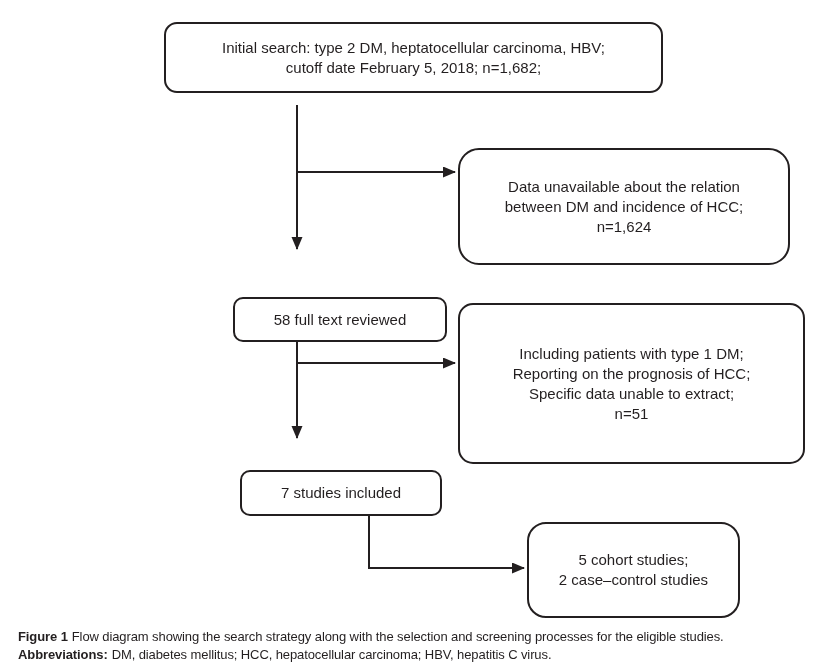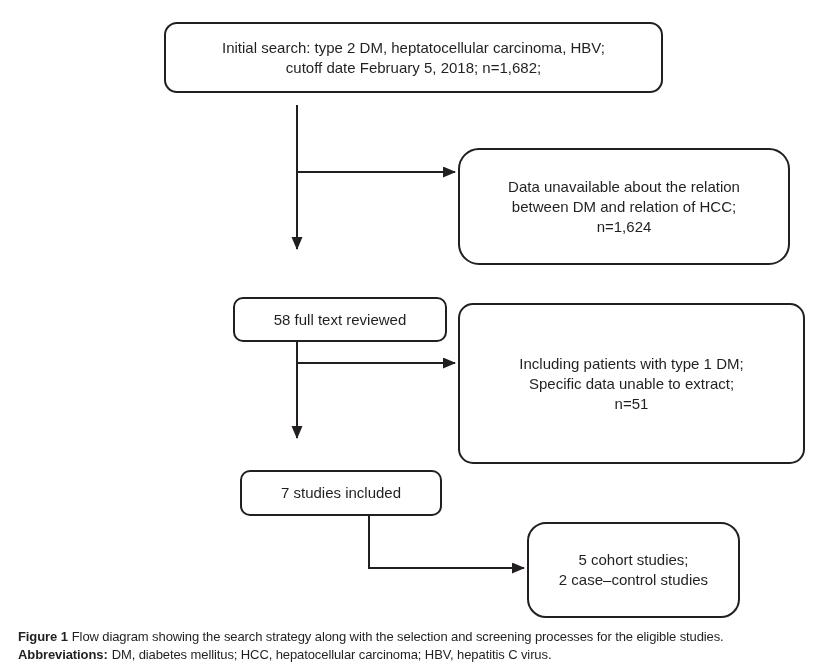--- a/index.html
+++ b/index.html
@@ -73,30 +73,31 @@
     <path d="M369,488 L369,568 L524,568" stroke="#231f20" stroke-width="2" fill="none" marker-end="url(#arrowhead)"></path>
   </svg>
 
   <div class="node node-initial">
     <div>Initial search: type 2 DM, heptatocellular carcinoma, HBV;</div>
     <div>cutoff date February 5, 2018; n=1,682;</div>
   </div>
 
   <div class="node node-excluded1">
     <div>Data unavailable about the relation</div>
-    <div>between DM and relation of HCC;</div>
+    <div>between DM and incidence of HCC;</div>
     <div>n=1,624</div>
   </div>
 
   <div class="node node-fulltext">
     <div>58 full text reviewed</div>
   </div>
 
   <div class="node node-excluded2">
     <div>Including patients with type 1 DM;</div>
+    <div>Reporting on the prognosis of HCC;</div>
     <div>Specific data unable to extract;</div>
     <div>n=51</div>
   </div>
 
   <div class="node node-included">
     <div>7 studies included</div>
   </div>
 
   <div class="node node-final">
     <div>5 cohort studies;</div>

